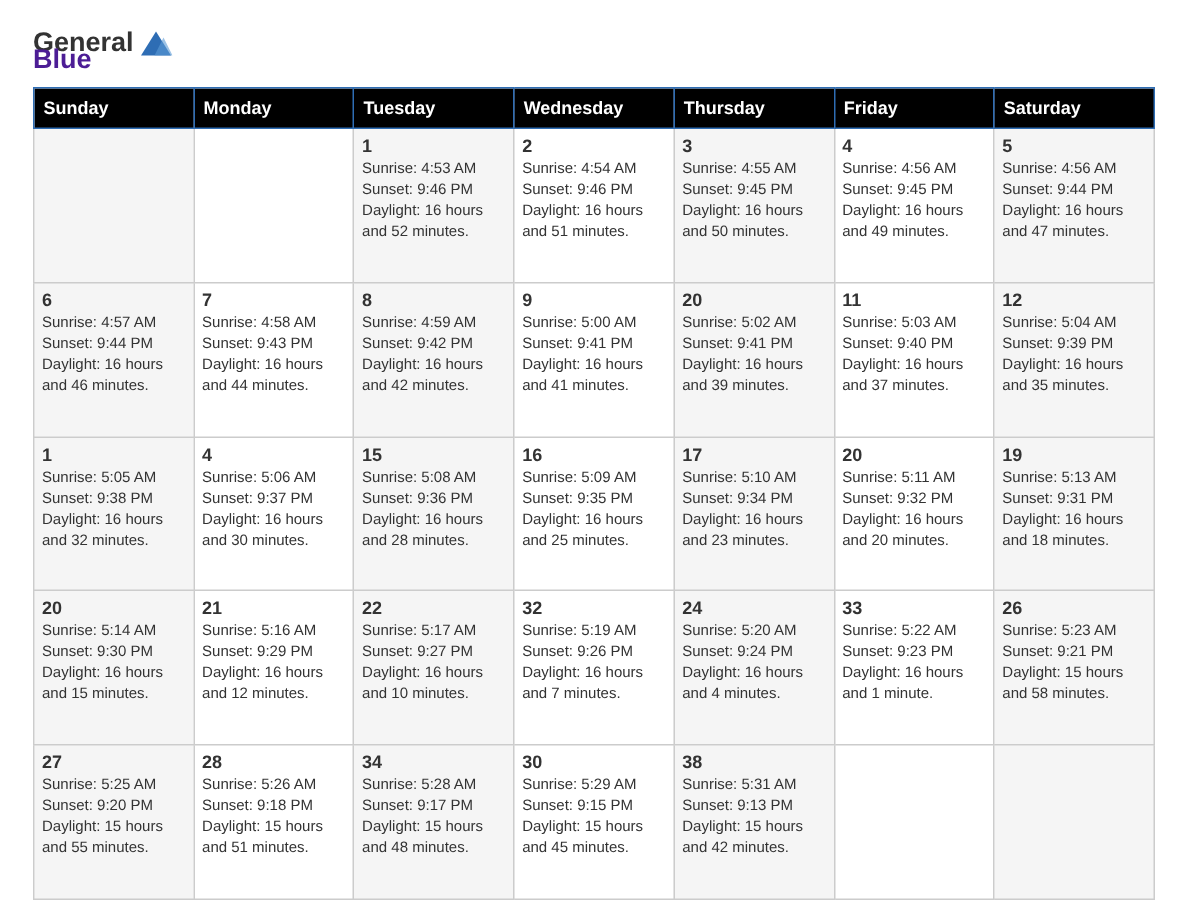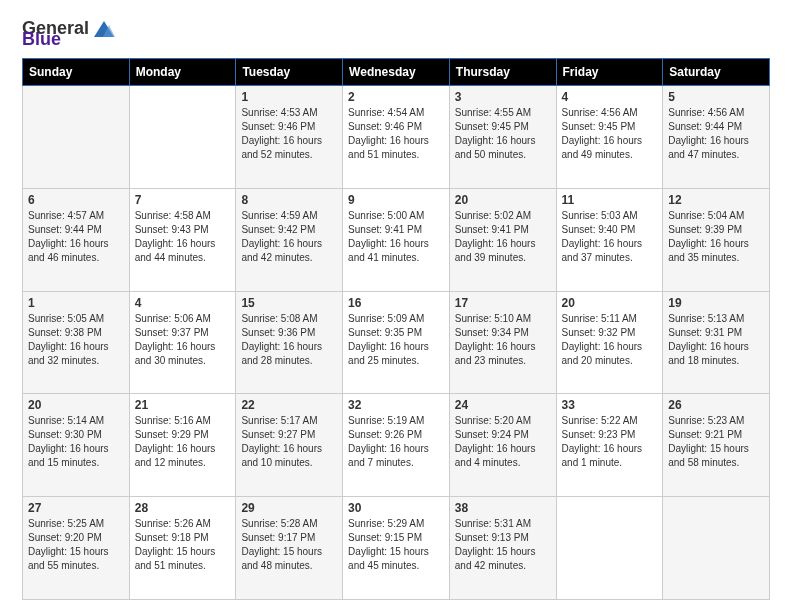--- a/index.html
+++ b/index.html
@@ -257,21 +257,21 @@
         <tr class="cal-row">
           <td>
             <span class="day-num">27</span>
 <div class="day-detail">Sunrise: 5:25 AM<br>Sunset: 9:20 PM<br>Daylight: 15 hours and 55 minutes.</div>
           </td>
           <td>
             <span class="day-num">28</span>
 <div class="day-detail">Sunrise: 5:26 AM<br>Sunset: 9:18 PM<br>Daylight: 15 hours and 51 minutes.</div>
           </td>
           <td>
-            <span class="day-num">29</span>
+            <span class="day-num">34</span>
 <div class="day-detail">Sunrise: 5:28 AM<br>Sunset: 9:17 PM<br>Daylight: 15 hours and 48 minutes.</div>
           </td>
           <td>
             <span class="day-num">30</span>
 <div class="day-detail">Sunrise: 5:29 AM<br>Sunset: 9:15 PM<br>Daylight: 15 hours and 45 minutes.</div>
           </td>
           <td>
             <span class="day-num">38</span>
 <div class="day-detail">Sunrise: 5:31 AM<br>Sunset: 9:13 PM<br>Daylight: 15 hours and 42 minutes.</div>
           </td>

